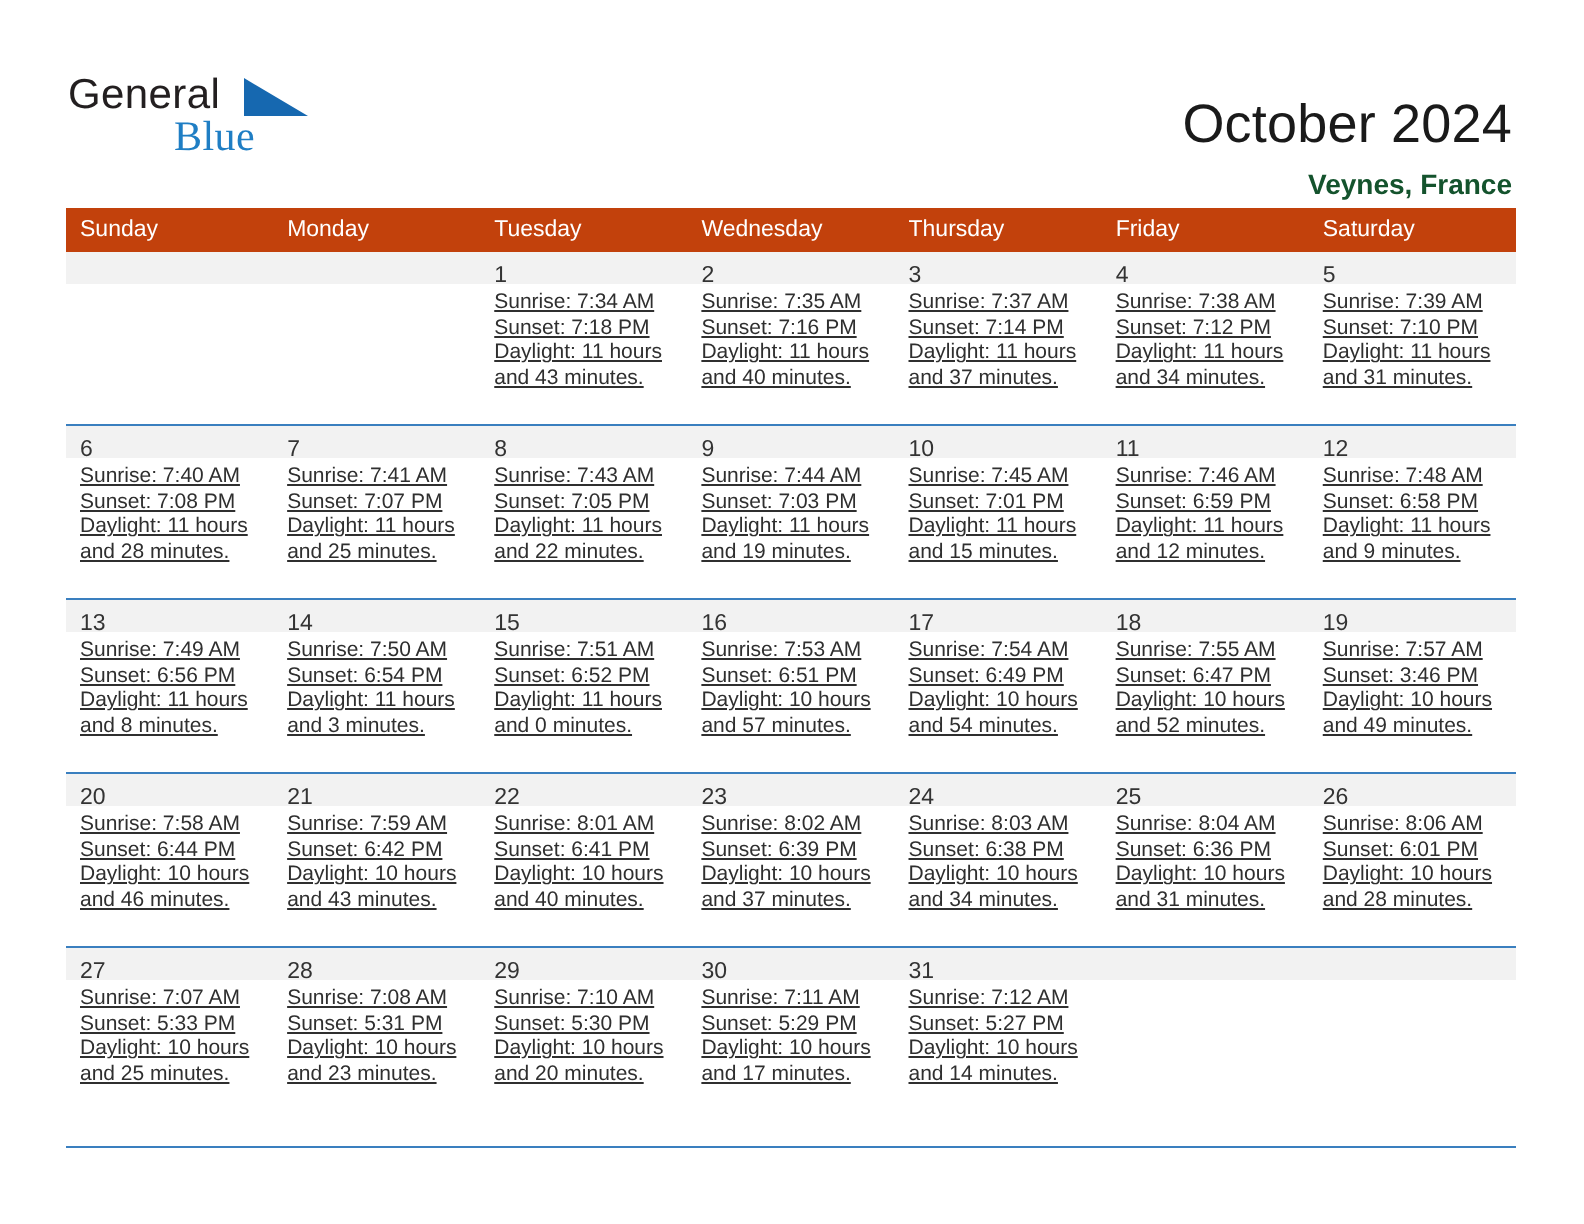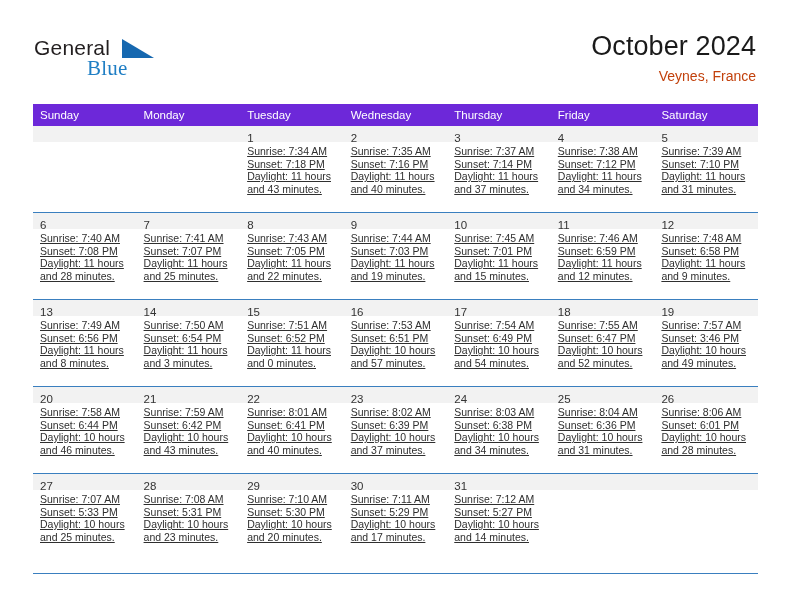--- a/index.html
+++ b/index.html
@@ -69,39 +69,41 @@
     right: 36px;
     top: 30px;
     text-align: right;
   }
   .month-title {
     font-size: 27px;
     font-weight: normal;
     color: #1a1a1a;
     line-height: 32px;
     letter-spacing: 0.1px;
+    margin-top: 16px;
   }
   .location {
     margin-top: 6px;
     font-size: 14px;
-    color: #c2410c;
+    color: #14532d;
     line-height: 17px;
+    font-weight: bold;
   }
 
   
   .calendar {
     position: absolute;
     left: 33px;
     top: 104px;
     width: 725px;
     border-collapse: collapse;
     table-layout: fixed;
   }
   .calendar th {
-    background: #6d28d9;
+    background: #c2410c;
     color: #ffffff;
     font-size: 11.5px;
     font-weight: normal;
     text-align: left;
     padding: 5px 0 5px 7px;
     height: 11px;
     border: none;
   }
   .calendar col {
     width: 103.57px;

